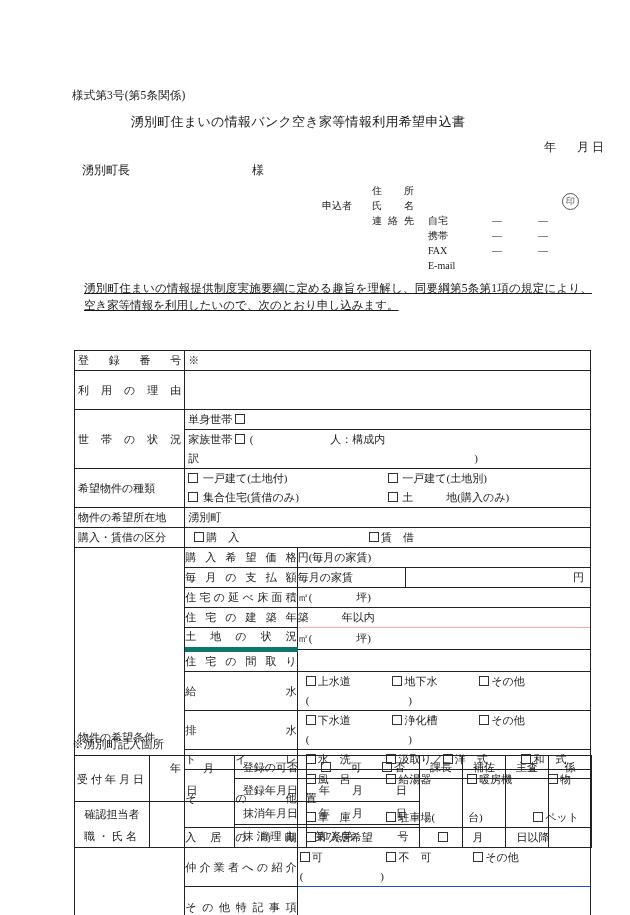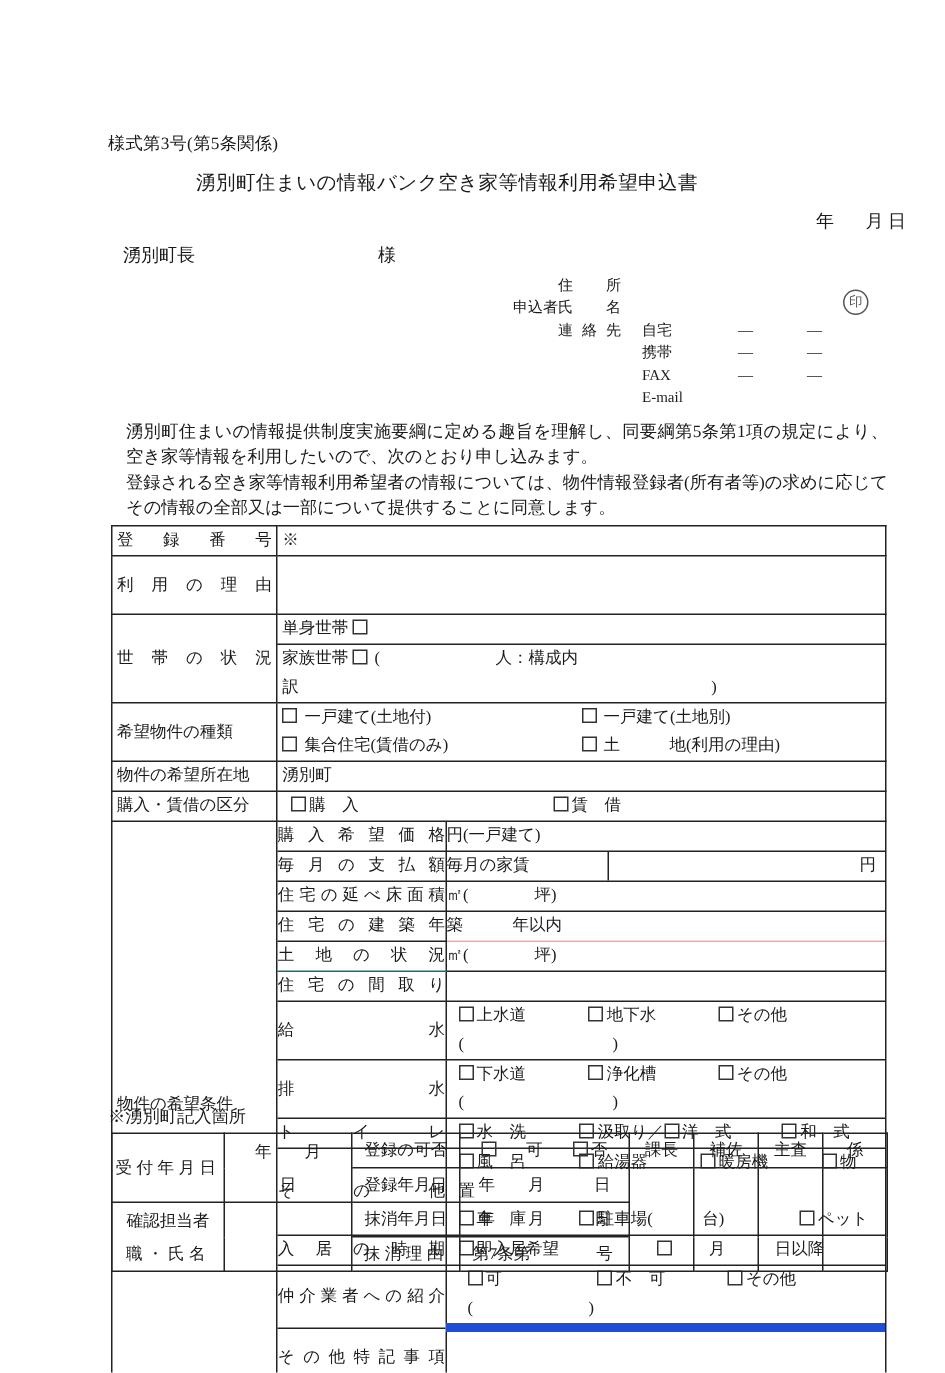--- a/index.html
+++ b/index.html
@@ -32,21 +32,21 @@
   .ap-label{width:50px;}
   .ap-field{width:56px;letter-spacing:6px;}
   .ap-sub{width:46px;}
   .dash{display:inline-block;width:46px;text-align:center;}
   .seal{position:absolute;left:546px;top:193px;width:15px;height:15px;border:1px solid #555;border-radius:50%;font-size:9px;line-height:15px;text-align:center;color:#555;}
 
   
   .para{position:absolute;left:56px;width:520px;font-size:11.5px;line-height:16.5px;text-align:justify;}
   .p1{top:280px;}
   .p2{top:314px;}
-  .para .ind{padding-left:12px;display:block;}
+  .para .ind{padding-left:12px;display:block;text-decoration:underline;}
 
   
   .maintbl{position:absolute;left:58px;top:350px;width:517px;border-collapse:collapse;table-layout:fixed;}
   .maintbl td{border:1px solid #222;font-size:11px;padding:0 3px;height:19px;line-height:19px;vertical-align:middle;}
   .lbl{width:110px;text-align:center;}
   .just{text-align:justify;text-align-last:justify;padding:0 8px;}
   .just-s{text-align:justify;text-align-last:justify;padding:0 5px;}
   .ctr{text-align:left;}
   .cb{display:inline-block;width:8px;height:8px;border:1px solid #333;margin:0 2px -1px 0;vertical-align:baseline;}
   .h2row td{height:38px;}
@@ -84,21 +84,21 @@
     <span>日</span>
   </div>
 
   <div class="mayorline">湧別町長</div>
   <div class="samaline">様</div>
 
   <div class="appl">
     <table>
       <tbody>
           <tr>
-        <td class="ap-label" rowspan="2" style="vertical-align:top;padding-top:15px;text-align:right;">申込者</td>
+        <td class="ap-label" rowspan="2" style="vertical-align:top;padding-top:15px;">申込者</td>
         <td class="ap-field">住　所</td>
         <td colspan="3"></td>
       </tr>
       <tr>
         <td class="ap-field">氏　名</td>
         <td colspan="3"></td>
       </tr>
       <tr>
         <td></td>
         <td class="ap-field">連絡先</td>
@@ -126,23 +126,20 @@
         <td class="ap-sub">E-mail</td>
         <td colspan="2"></td>
       </tr>
     </tbody>
       </table>
   </div>
   <div class="seal">印</div>
 
   <div class="para p1">
     <span class="ind">湧別町住まいの情報提供制度実施要綱に定める趣旨を理解し、同要綱第5条第1項の規定により、空き家等情報を利用したいので、次のとおり申し込みます。</span>
-  </div>
-  <div class="para p2">
-    <span class="ind">登録される空き家等情報利用希望者の情報については、物件情報登録者(所有者等)の求めに応じてその情報の全部又は一部について提供することに同意します。</span>
   </div>
 
   <table class="maintbl">
     <colgroup>
         <col style="width:110px">
         <col style="width:405px">
       </colgroup>
 
     <tbody>
         <tr>
@@ -178,21 +175,21 @@
                 <tr>
             <td class="chkline"><span class="cb"></span>
               <span class="opt o-w1">一戸建て(土地付)</span></td>
             <td><span class="cb"></span>
               <span>一戸建て(土地別)</span></td>
           </tr>
           <tr>
             <td class="chkline"><span class="cb"></span>
               <span class="opt o-w1">集合住宅(賃借のみ)</span></td>
             <td><span class="cb"></span>
-              <span>土　　　地(利用の理由)</span></td>
+              <span>土　　　地(購入のみ)</span></td>
           </tr>
         </tbody>
             </table>
       </td>
     </tr>
 
     <tr>
       <td class="lbl ctr">物件の希望所在地</td>
       <td>湧別町</td>
     </tr>
@@ -209,21 +206,21 @@
       <td class="lbl ctr" rowspan="13">物件の希望条件</td>
       <td style="padding:0">
         <table class="sub">
           <colgroup>
                 <col style="width:112px">
                 <col>
               </colgroup>
           <tbody>
                 <tr>
             <td class="just-s" style="border-right:1px solid #222;border-bottom:1px solid #222;">購入希望価格</td>
-            <td class="ctr" style="border-bottom:1px solid #222;">円(一戸建て)</td>
+            <td class="ctr" style="border-bottom:1px solid #222;">円(毎月の家賃)</td>
           </tr>
           <tr>
             <td class="just-s" style="border-right:1px solid #222;border-bottom:1px solid #222;">毎月の支払額</td>
             <td style="padding:0;border-bottom:1px solid #222;">
               <table class="sub">
                       <colgroup>
                         <col style="width:108px">
                         <col>
                       </colgroup>
                 <tbody>
@@ -237,21 +234,21 @@
           </tr>
           <tr>
             <td class="just-s" style="border-right:1px solid #222;border-bottom:1px solid #222;">住宅の延べ床面積</td>
             <td class="ctr" style="border-bottom:1px solid #222;">㎡(　　　　坪)</td>
           </tr>
           <tr>
             <td class="just-s" style="border-right:1px solid #222;border-bottom:1px solid #222;">住宅の建築年</td>
             <td class="ctr" style="border-bottom:1px solid #fca5a5;">築　　　年以内</td>
           </tr>
           <tr>
-            <td class="just-s" style="border-right:1px solid #222;border-bottom:1px solid #0f766e;">土地の状況</td>
+            <td class="just-s" style="border-right:1px solid #222;border-bottom:5px solid #0f766e;font-family:Liberation Mono, monospace;">土地の状況</td>
             <td class="ctr" style="border-bottom:1px solid #222;">㎡(　　　　坪)</td>
           </tr>
           <tr>
             <td class="just-s" style="border-right:1px solid #222;border-bottom:1px solid #222;">住宅の間取り</td>
             <td style="border-bottom:1px solid #222;"></td>
           </tr>
           <tr>
             <td class="just-s" style="border-right:1px solid #222;border-bottom:1px solid #222;">給　　　　水</td>
             <td style="border-bottom:1px solid #222;padding-left:8px">
               <span class="cb"></span><span class="opt" style="width:72px">上水道</span>
@@ -293,21 +290,21 @@
           </tr>
           <tr>
             <td class="just-s" style="border-right:1px solid #222;border-bottom:1px solid #222;">入居の時期</td>
             <td style="border-bottom:1px solid #222;padding-left:8px">
               <span class="cb"></span><span class="opt" style="width:118px">即入居希望</span>
               <span class="cb"></span><span>　　月　　　日以降</span>
             </td>
           </tr>
           <tr>
             <td class="just-s" style="border-right:1px solid #222;border-bottom:1px solid #222;">仲介業者への紹介</td>
-            <td style="border-bottom:6px solid #1d4ed8;padding-left:14px">
+            <td style="border-bottom:1px solid #1d4ed8;padding-left:2px">
               <span class="cb"></span><span class="opt" style="width:72px">可</span>
               <span class="cb"></span><span class="opt" style="width:72px">不　可</span>
               <span class="cb"></span><span>その他(　　　　　　　)</span>
             </td>
           </tr>
           <tr>
             <td class="just-s" style="border-right:1px solid #222;height:40px">その他特記事項</td>
             <td></td>
           </tr>
         </tbody>

